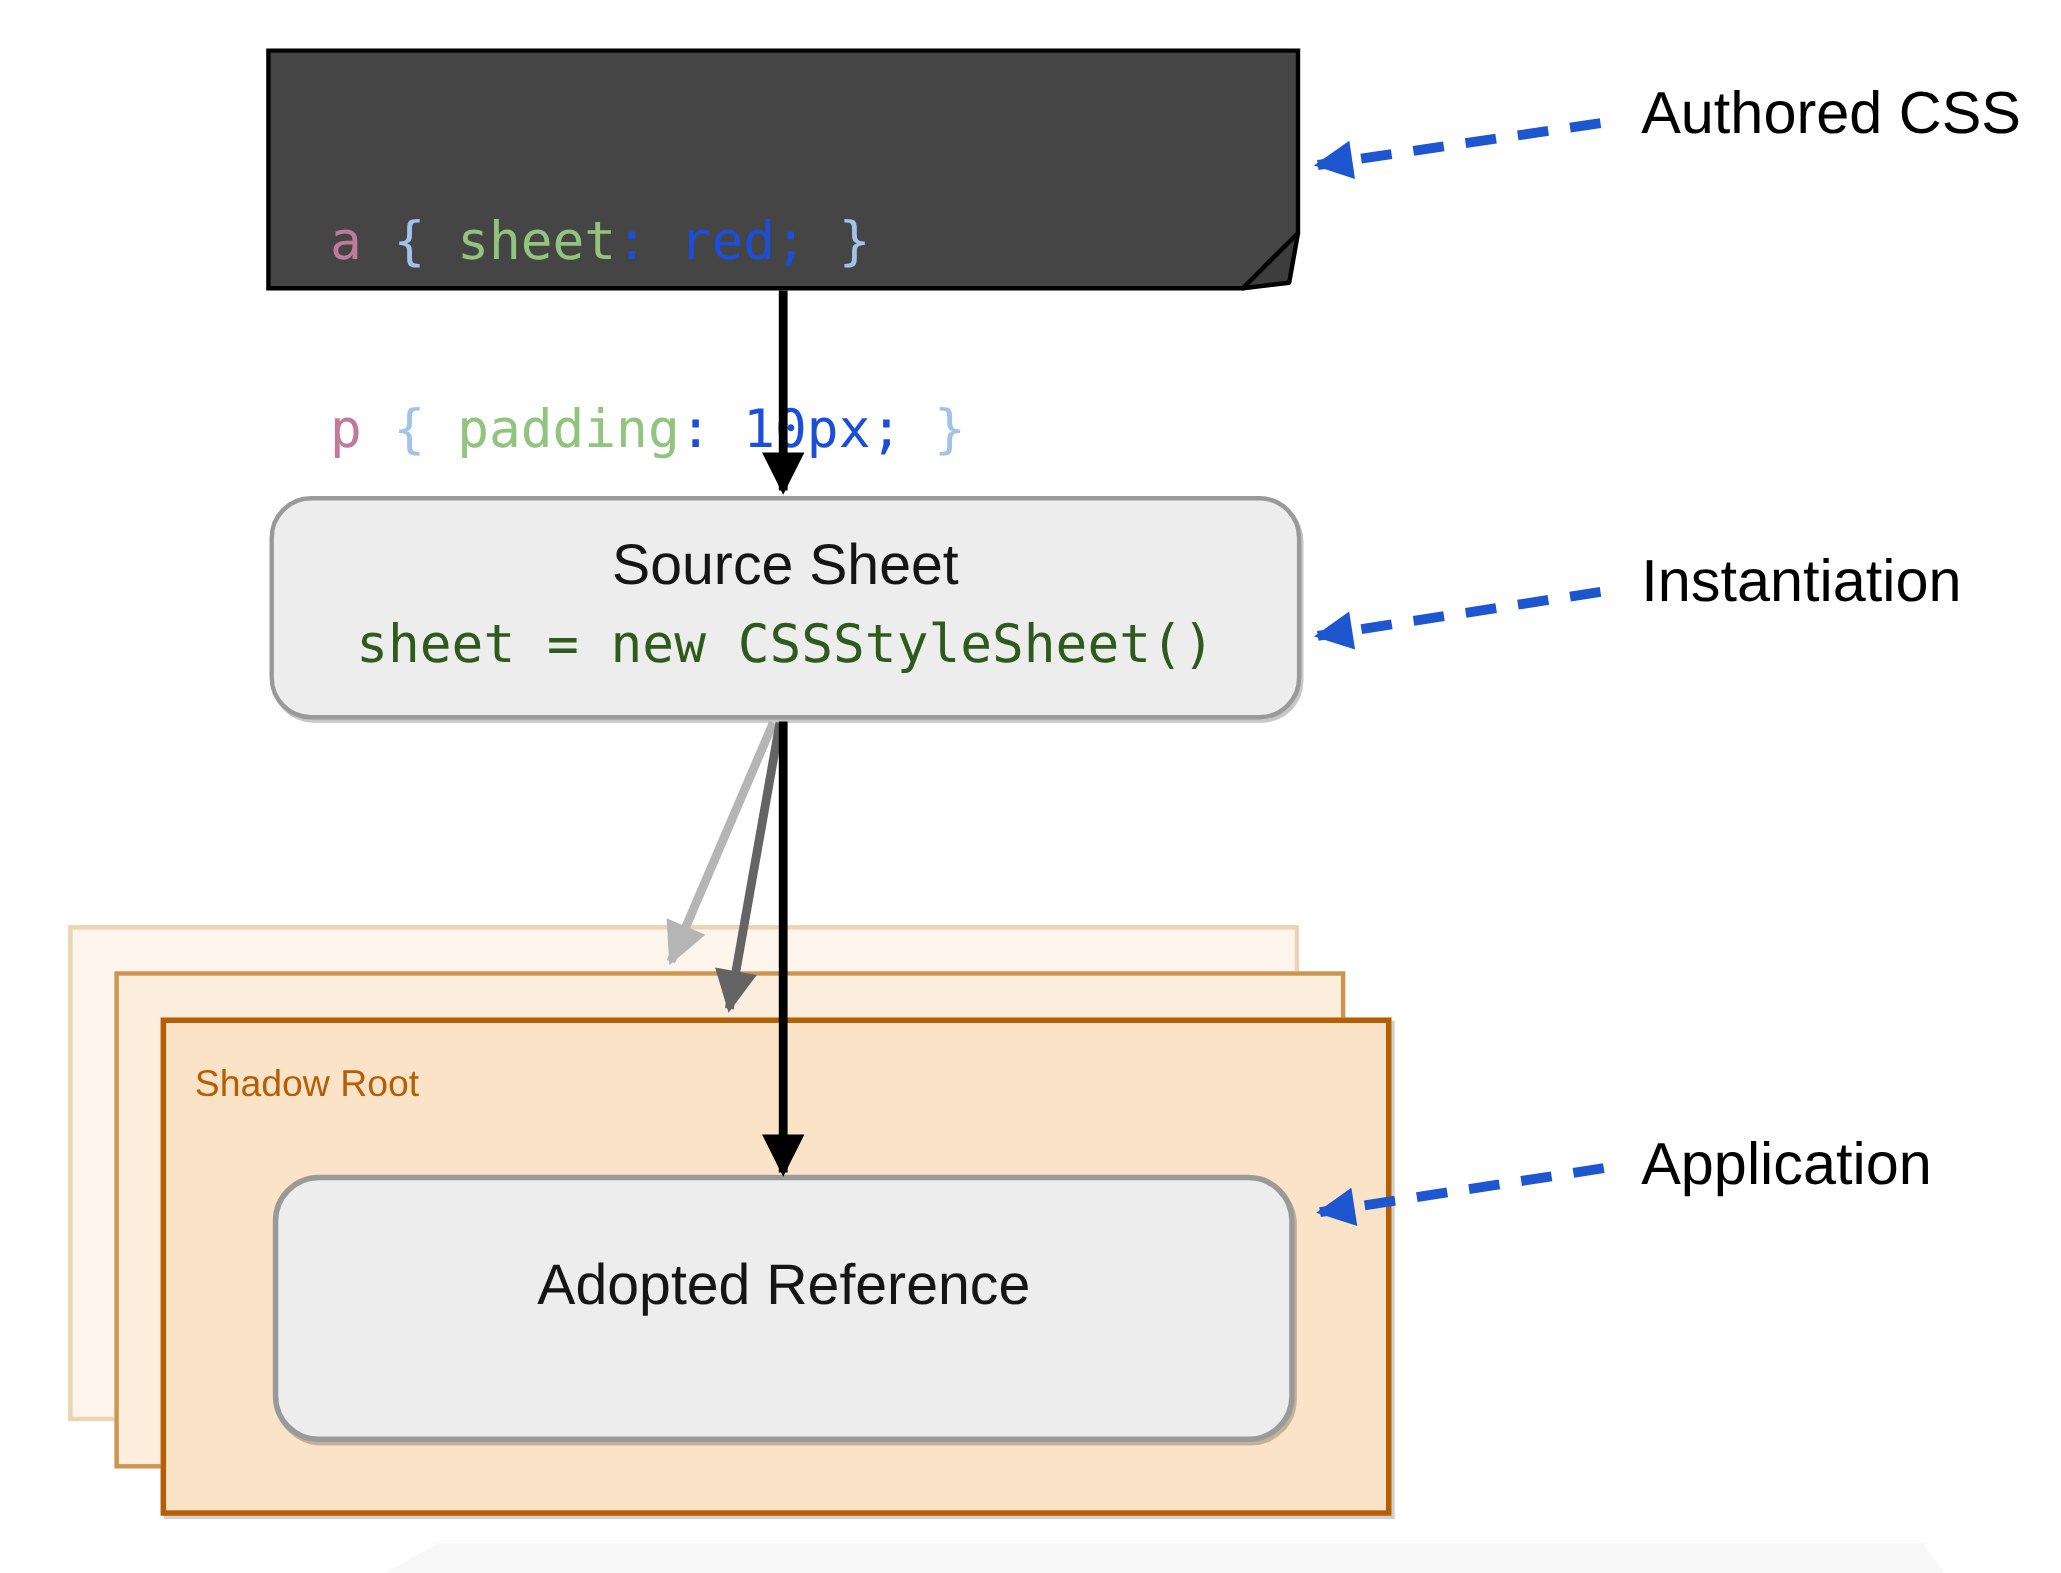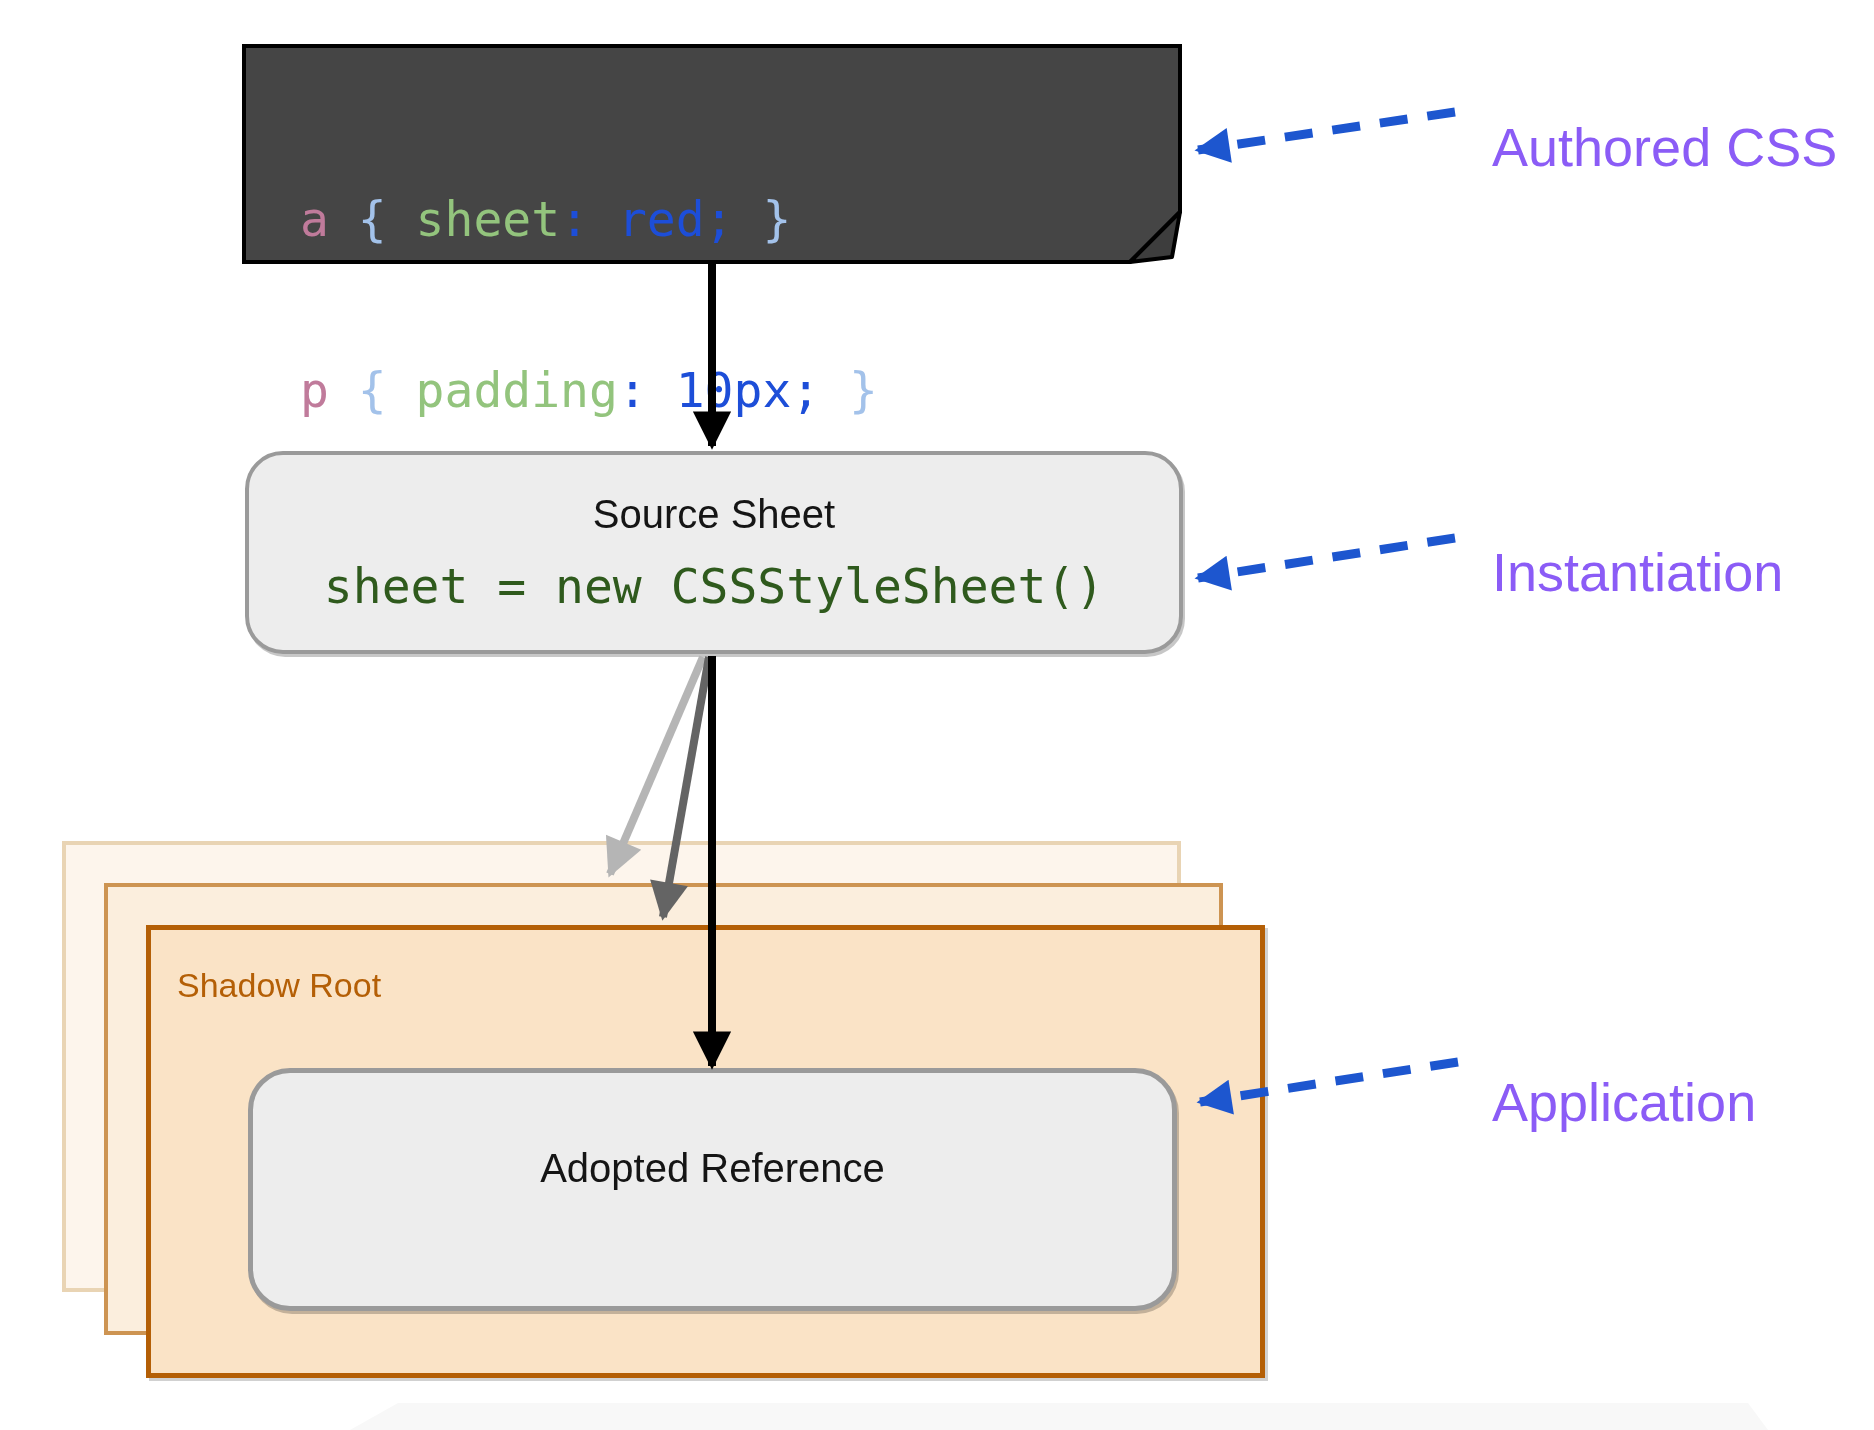--- a/index.html
+++ b/index.html
@@ -21,38 +21,38 @@
   .tok-brace{color:#a3c2ea;}
   .tok-prop{color:#93c47d;}
   .tok-rest{color:#1d4ed8;}
 
   
   .gray-box{
     background:#ededed;border:4px solid #9a9a9a;border-radius:38px;
     box-sizing:border-box;display:flex;flex-direction:column;align-items:center;
     box-shadow:2px 3px 0 rgba(0,0,0,0.22);
   }
-  .box-title{font-size:40px;line-height:62px;color:#151515;white-space:pre;}
+  .box-title{font-size:52px;line-height:62px;color:#151515;white-space:pre;}
   .box-code{
     font-family:"DejaVu Sans Mono", monospace;
     font-size:48px;line-height:54px;margin-top:14px;color:#2f5a1d;white-space:pre;
   }
   #source-sheet-box{left:245px;top:451px;width:938px;height:203px;padding-top:28px;}
   #adopted-box{left:248px;top:1068px;width:929px;height:243px;padding-top:64px;border-width:5px;border-radius:42px;}
 
   
   .stack-box{box-sizing:border-box;}
   #stack-back{left:62px;top:841px;width:1119px;height:451px;background:#fdf5ec;border:4px solid #e9d4b4;}
   #stack-middle{left:104px;top:883px;width:1119px;height:452px;background:#fbeedd;border:4px solid #cd9452;}
   #stack-front{left:146px;top:925px;width:1119px;height:453px;background:#fae3c6;border:5px solid #b45f06;
                box-shadow:3px 3px 0 rgba(0,0,0,0.18);}
   #shadow-root-label{left:26px;top:30px;font-size:34px;line-height:50px;color:#b45f06;}
 
   
-  .annot-label{font-size:54px;line-height:58px;color:#8b5cf6;white-space:pre;margin-top:44px;}
+  .annot-label{font-size:54px;line-height:58px;color:#000000;white-space:pre;}
   #annot-authored{left:1492px;top:74px;}
   #annot-instantiation{left:1492px;top:499px;}
   #annot-application{left:1492px;top:1029px;}
 </style>
 </head>
 <body>
 
 <div id="canvas">
 
   <svg class="svg-layer" width="1874" height="1430">

